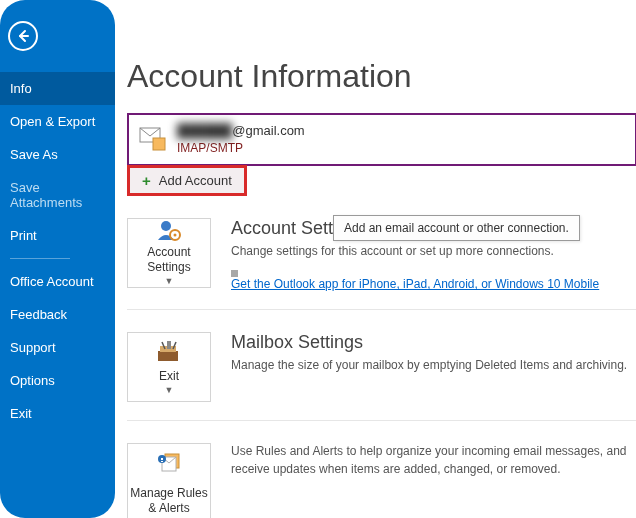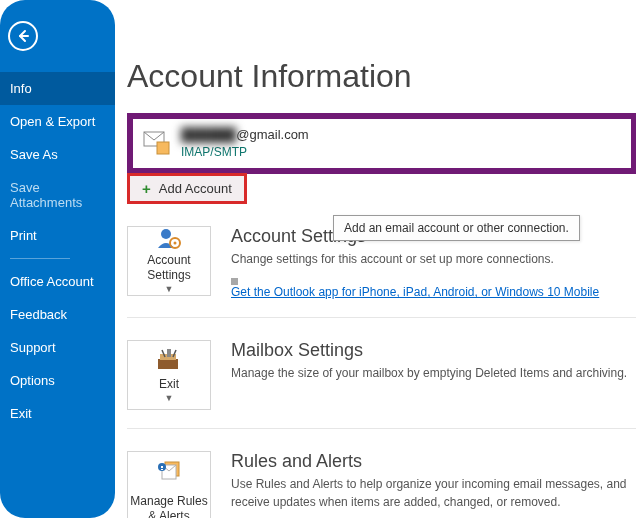--- a/index.html
+++ b/index.html
@@ -63,36 +63,36 @@
     padding-left: 12px;
     padding-top: 58px;
   }
   .page-title {
     font-size: 32px;
     font-weight: 300;
     color: #444;
     margin-bottom: 18px;
   }
   .acct-box {
-    border: 6px solid #701a75;
+    border: 2px solid #701a75;
     background: #fff;
     width: 510px;
     padding: 7px 10px;
     display: flex;
     align-items: center;
     gap: 10px;
   }
   .acct-icon {
     width: 28px; height: 26px;
     position: relative;
     flex-shrink: 0;
   }
   .acct-info { display:flex; flex-direction:column; line-height:1.4; }
   .acct-email { font-size: 13px; color:#333; }
-  .acct-proto { font-size: 12px; color:#0f766e; }
+  .acct-proto { font-size: 12px; color:#7f1d1d; }
   .blur { filter: blur(4px); display:inline-block; }
   .add-acct-row {
     margin-top: -1px;
     width: 120px;
   }
   .add-acct-btn {
     border: 3px solid #d82a2a;
     background: #f3eef0;
     padding: 5px 12px;
     display: flex;
@@ -290,18 +290,17 @@
           <rect x="7" y="7" width="14" height="14" fill="#fff" stroke="#b0b0b0"></rect>
           <polyline points="7,7 14,13 21,7" fill="none" stroke="#b0b0b0"></polyline>
           <circle cx="7" cy="9" r="4" fill="#2a6fb5"></circle>
           <rect x="6" y="8" width="2" height="2" fill="#fff"></rect>
           <rect x="6" y="11" width="2" height="1" fill="#fff"></rect>
         </svg>
       </div>
       <span>Manage Rules &amp; Alerts</span>
     </div>
     <div class="section-body">
-      <div class="section-title">Rules and Alerts</div>
       <div class="section-desc">Use Rules and Alerts to help organize your incoming email messages, and receive updates when items are added, changed, or removed.</div>
     </div>
   </div>
 
 </div>
 
 </body></html>

